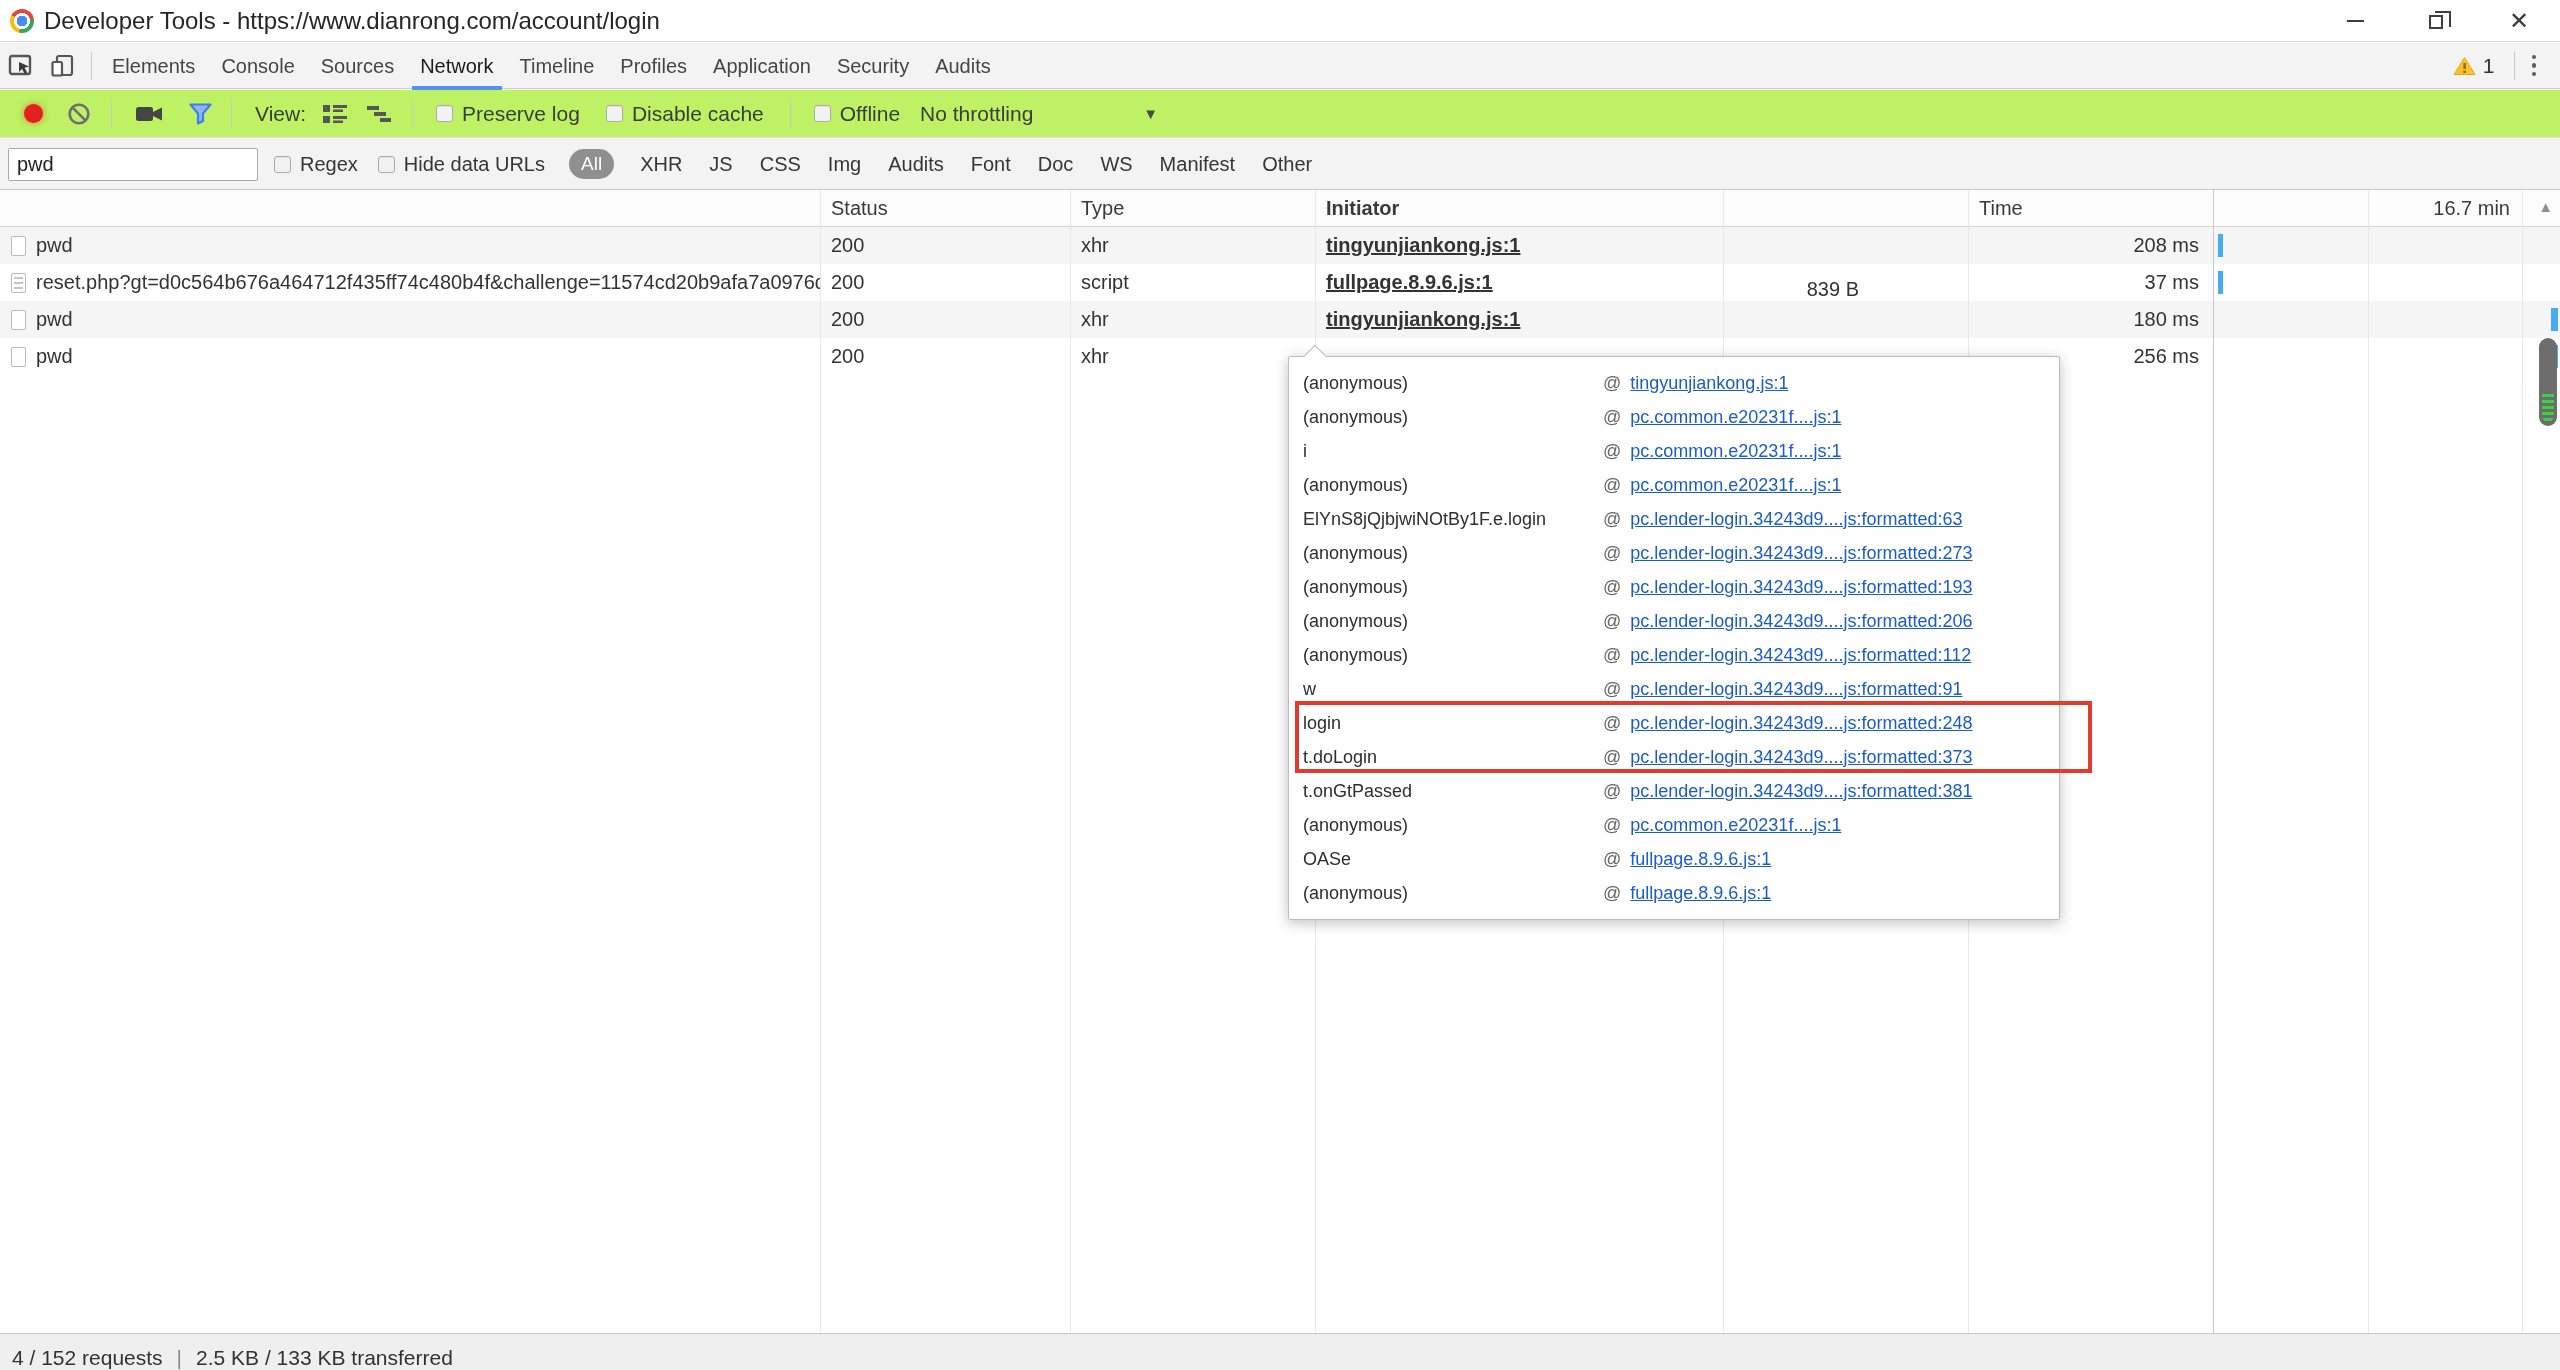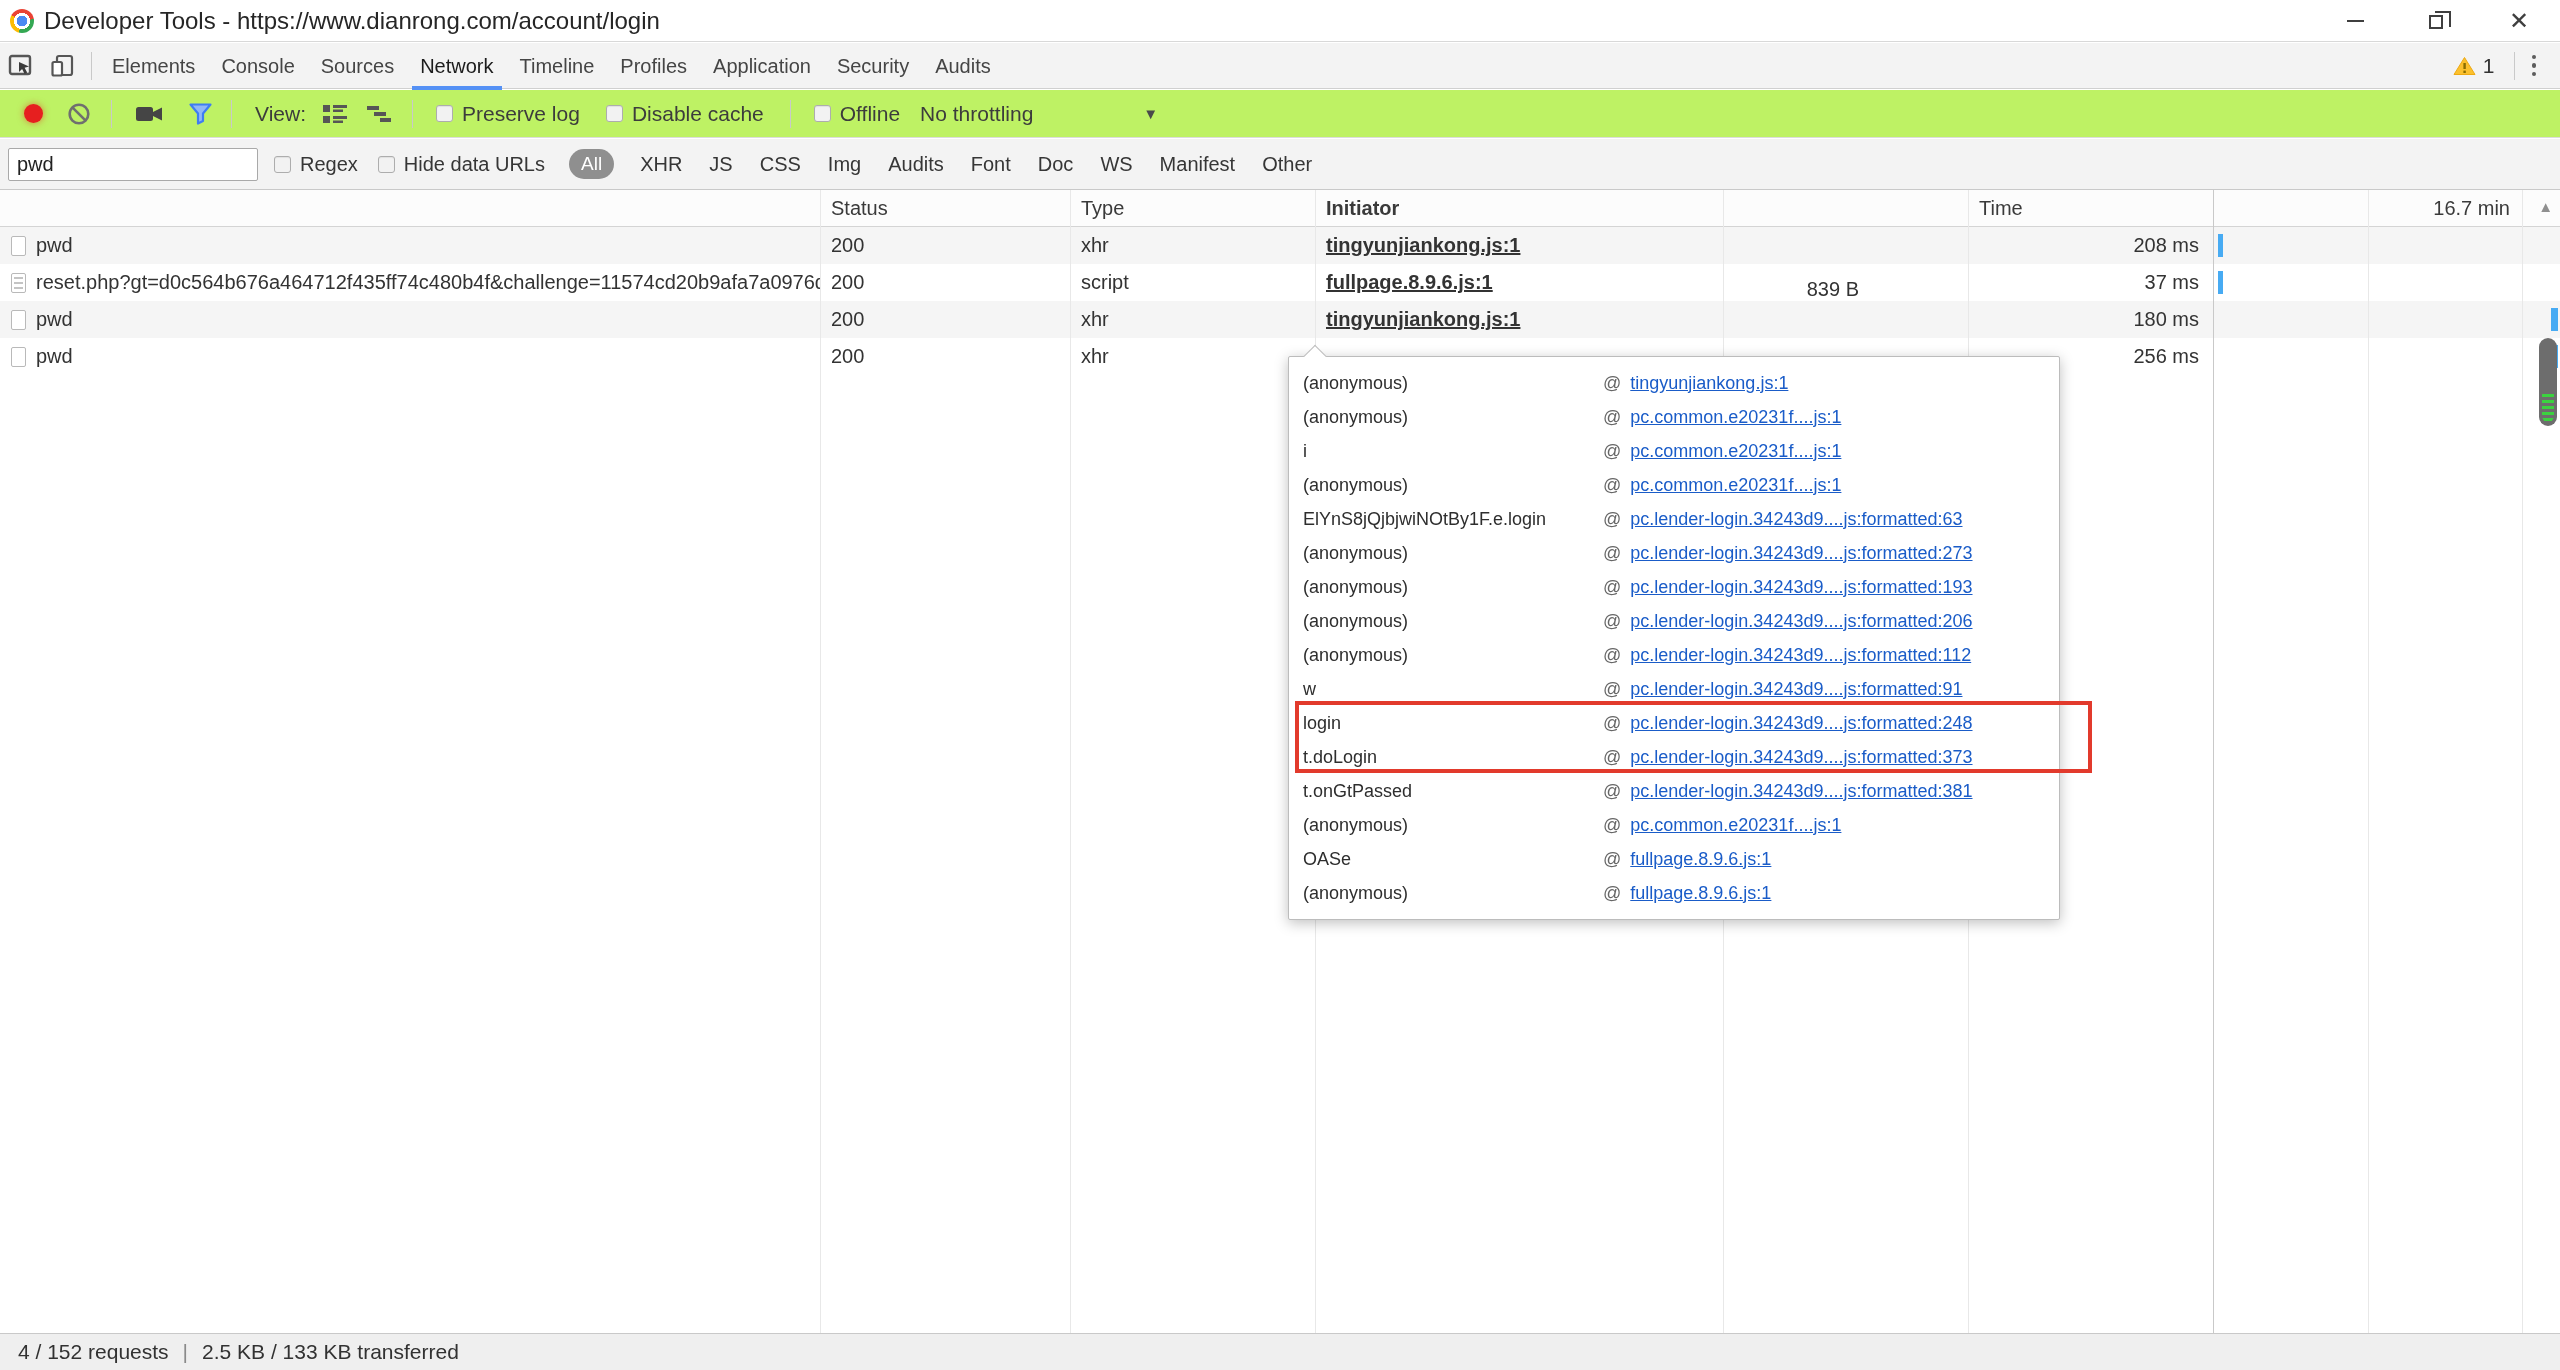--- a/index.html
+++ b/index.html
@@ -92,21 +92,21 @@
     background:#fff; border-left:1px solid #bcbcbc; border-top:1px solid #bcbcbc; transform:rotate(45deg); }
   .frame { display:flex; align-items:center; height:34px; padding:0 14px; font-size:18px; }
   .frame-fn { width:300px; flex:none; color:#2e2e2e; white-space:nowrap; }
   .frame-at { color:#666; margin-right:9px; }
   .frame-link { color:#1a5cc8; text-decoration:underline; white-space:nowrap; }
   
   .red-box { position:absolute; left:1295px; top:701px; width:797px; height:72px;
     border:4px solid #e23a2c; z-index:12; }
   
   .statusbar { position:absolute; left:0; right:0; bottom:0; height:37px; background:#efefef;
-    border-top:1px solid #c9c9c9; display:flex; align-items:center; padding-left:18px;
+    border-top:1px solid #c9c9c9; display:flex; align-items:flex-end; padding-left:12px;
     font-size:21px; color:#323232; gap:14px; }
   svg { display:block; }
 </style>
 </head>
 <body>
 
 <header class="titlebar">
   <span class="chrome-logo"></span>
   <span class="title-text">Developer Tools - https://www.dianrong.com/account/login</span>
   <div class="win-controls">

